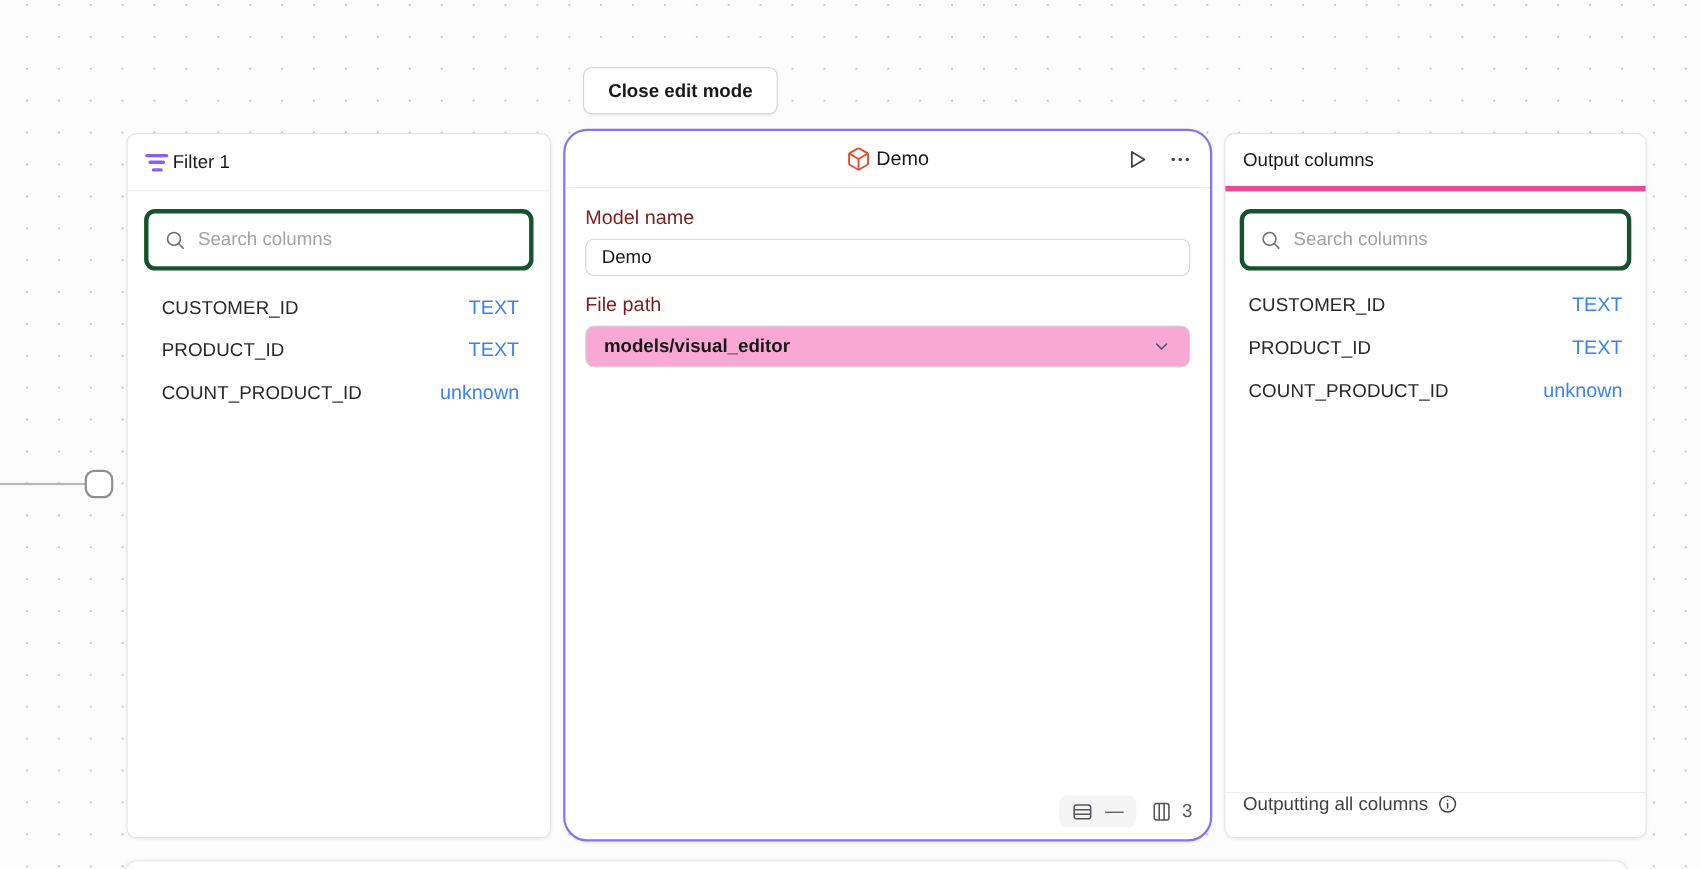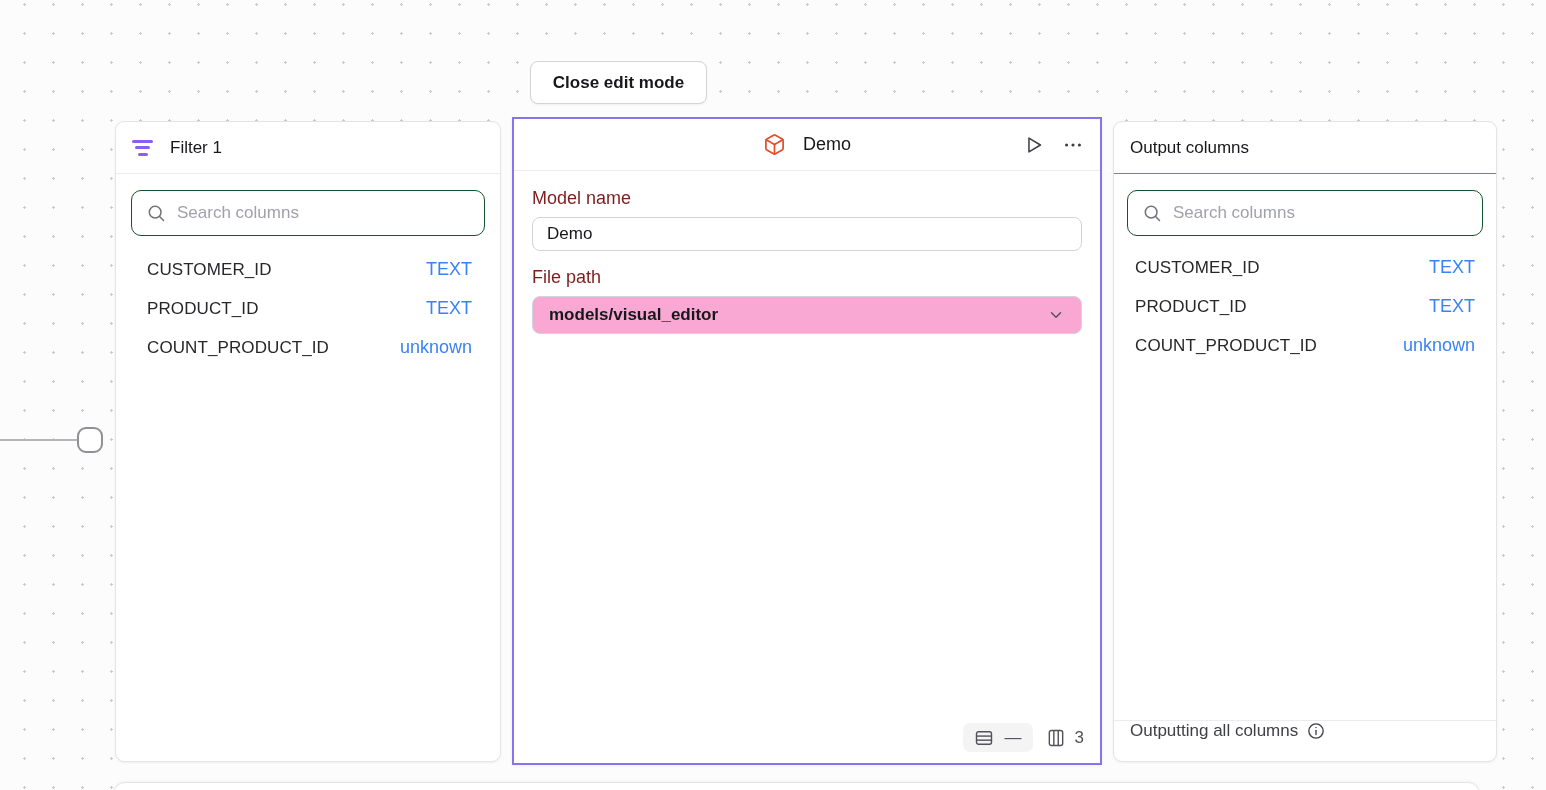--- a/index.html
+++ b/index.html
@@ -18,45 +18,45 @@
   
   .close-btn {
     position:absolute; left:530px; top:61px; width:177px; height:43px;
     background:#ffffff; border:1px solid #d4d4d8; border-radius:8px;
     font-family:"Liberation Sans", sans-serif; font-size:17px; font-weight:700; color:#18181b;
     box-shadow:0 1px 2px rgba(0,0,0,0.05); cursor:pointer;
   }
   
   .panel-header {
     position:relative; height:52px; display:flex; align-items:center;
-    padding:0 16px; gap:17px; border-bottom:1px solid #ececef;
+    padding:0 16px; gap:4px; border-bottom:1px solid #ececef;
   }
   .panel-title { font-size:17px; font-weight:500; color:#18181b; }
   .search-box {
-    margin:16px 15px 0 15px; height:46px; border:1px solid #14532d; border-radius:10px;
+    margin:16px 15px 0 15px; height:56px; border:4px solid #14532d; border-radius:10px;
     display:flex; align-items:center; gap:11px; padding:0 14px; background:#fff;
   }
   .search-box input {
     border:none; outline:none; flex:1; font-size:17px; color:#18181b; background:transparent;
     font-family:"Liberation Sans", sans-serif;
   }
   .search-box input::placeholder { color:#a1a1aa; }
   .col-list { list-style:none; padding:14px 1px 0 1px; }
   .col-row {
     height:39px; display:flex; align-items:center; justify-content:space-between;
     padding:0 27px 0 30px; cursor:pointer;
   }
   .col-name { font-size:17px; color:#27272a; letter-spacing:0.1px; }
   .col-type { font-size:18px; color:#3b82f6; }
   
   .filter-panel { left:115px; top:121px; width:386px; height:641px; }
   
   .model-panel {
     left:512px; top:117px; width:590px; height:648px;
-    border:2.5px solid #8673f0; border-radius:0;
+    border:2.5px solid #8673f0; border-radius:22px;
   }
   .model-panel .panel-header { justify-content:center; }
   .header-controls { position:absolute; right:16px; top:0; height:100%; display:flex; align-items:center; gap:17px; }
   .icon-btn { background:none; border:none; cursor:pointer; display:flex; align-items:center; padding:0; }
   .model-body { padding:17px 18px 0 18px; }
   .field-label { font-size:18px; font-weight:500; color:#7f1d1d; margin-bottom:8px; }
   .text-input {
     width:100%; height:34px; border:1px solid #d4d4d8; border-radius:8px;
     padding:0 14px; font-size:17px; color:#18181b; outline:none; background:#fff;
     font-family:"Liberation Sans", sans-serif; margin-bottom:16px;
@@ -71,21 +71,21 @@
     position:absolute; right:16px; bottom:11px; display:flex; align-items:center; gap:13px;
   }
   .stat-pill {
     display:flex; align-items:center; gap:11px; background:#f4f4f5; border:none;
     border-radius:7px; padding:4px 11px; height:29px; cursor:pointer;
   }
   .stat-plain { display:flex; align-items:center; gap:9px; background:none; border:none; cursor:pointer; }
   .stat-text { font-size:17px; font-weight:500; color:#52525b; }
   
   .output-panel { left:1113px; top:121px; width:384px; height:641px; }
-  .output-panel .panel-header { border-bottom:1px solid #ec4899; }
+  .output-panel .panel-header { border-bottom:5px solid #ec4899; }
   .output-footer {
     position:absolute; left:0; right:0; bottom:0; height:41px;
     border-top:1px solid #ececef; display:flex; align-items:flex-start; gap:8px; padding:0 16px;
   }
   .output-footer span { font-size:17px; color:#3f3f46; }
   
   .edge-line { position:absolute; left:0; top:439px; width:78px; height:2px; background:#b4b4b9; }
   .edge-handle {
     position:absolute; left:77px; top:427px; width:26px; height:26px;
     background:#fff; border:2px solid #8f8f94; border-radius:9px; cursor:grab;

